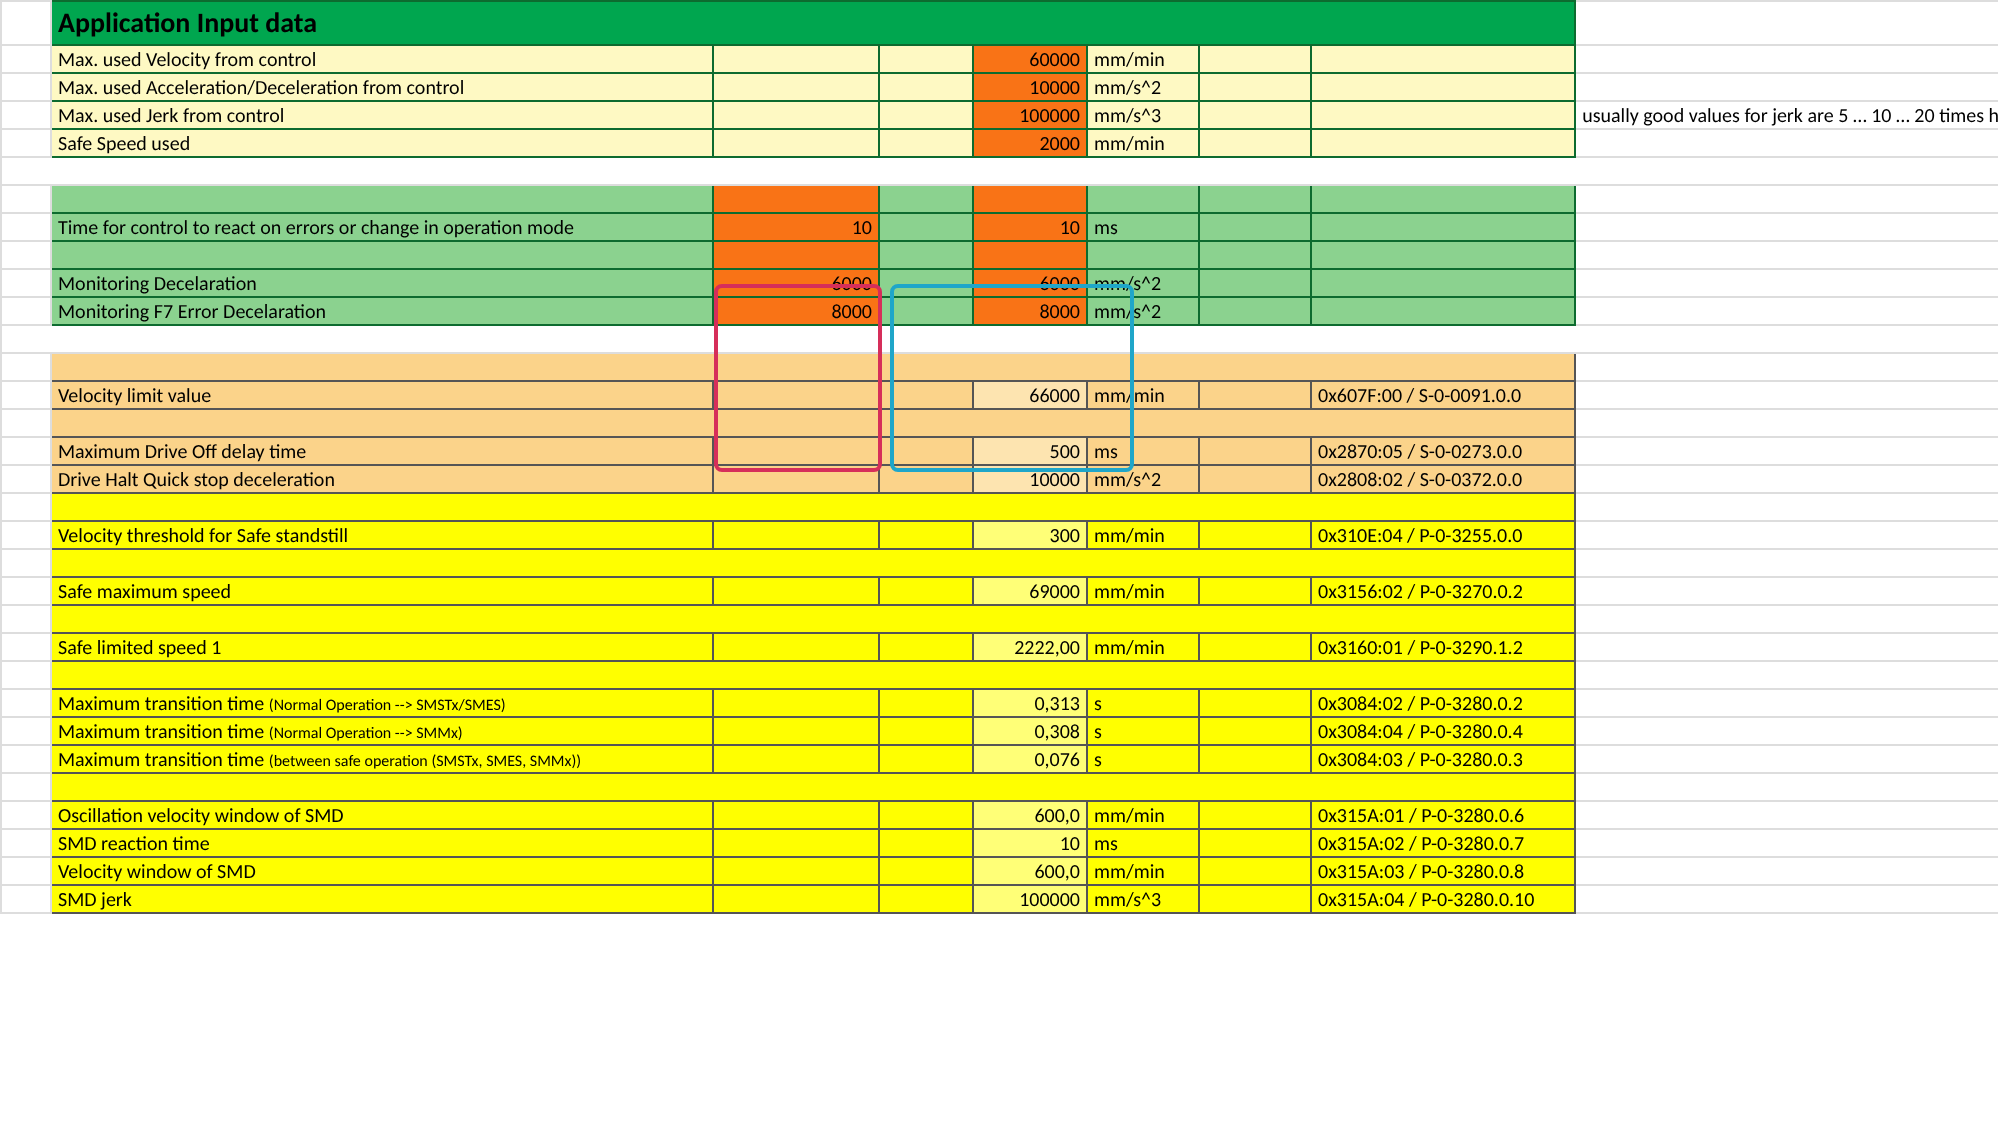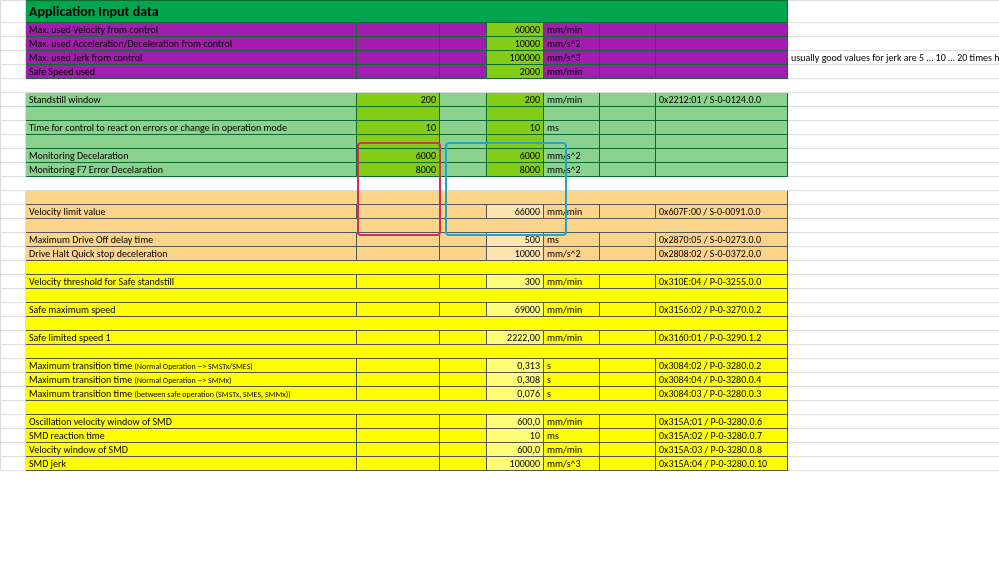--- a/index.html
+++ b/index.html
@@ -35,23 +35,23 @@
   col.cB { width: 331px; }
   col.cC { width: 83px; }
   col.cD { width: 47px; }
   col.cE { width: 57px; }
   col.cF { width: 56px; }
   col.cG { width: 56px; }
   col.cH { width: 132px; }
   col.cI { width: 212px; }
 
   
-  .g-dark   { background: #a21caf; }
+  .g-dark   { background: #fef9c3; }
   .g-mid    { background: #8bd28f; }
-  .g-light  { background: #84cc16; }
+  .g-light  { background: #f97316; }
   .g-header { background: #00a64f; color:#000; font-weight:bold; font-size:14px; }
   .g-border { border: 1px solid #0d6b2f; }
 
   
   .o-mid   { background: #fbd38a; }
   .o-light { background: #fde4b0; }
   .y-strong { background: #ffff00; }
   .y-soft   { background: #ffff77; }
   .sec-border { border: 1px solid #555; }
 
@@ -142,31 +142,20 @@
   <td class="blank"></td>
 </tr>
 
 <tr>
           <td colspan="9" class="blank" style="height:14px"></td>
         </tr>
 
 
 <tr>
   <td class="blank"></td>
-  <td class="g-mid g-border">Standstill window</td>
-  <td class="g-light g-border c-num">200</td>
-  <td class="g-mid g-border"></td>
-  <td class="g-light g-border c-num">200</td>
-  <td class="g-mid g-border">mm/min</td>
-  <td class="g-mid g-border"></td>
-  <td class="g-mid g-border">0x2212:01 / S-0-0124.0.0</td>
-  <td class="blank"></td>
-</tr>
-<tr>
-  <td class="blank"></td>
   <td class="g-mid g-border"></td>
           <td class="g-light g-border"></td>
           <td class="g-mid g-border"></td>
   <td class="g-light g-border"></td>
           <td class="g-mid g-border"></td>
           <td class="g-mid g-border"></td>
           <td class="g-mid g-border"></td>
   <td class="blank"></td>
 </tr>
 <tr>

